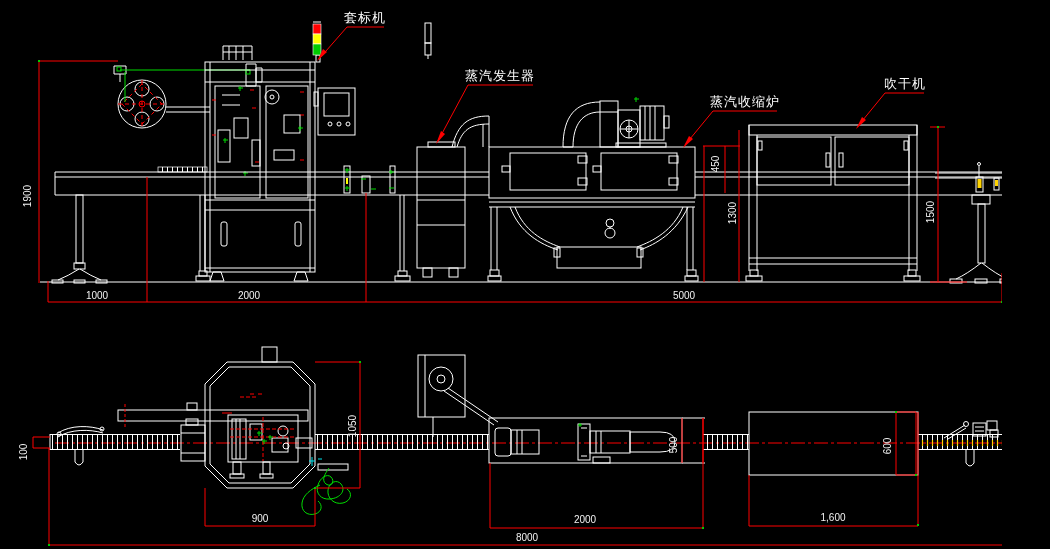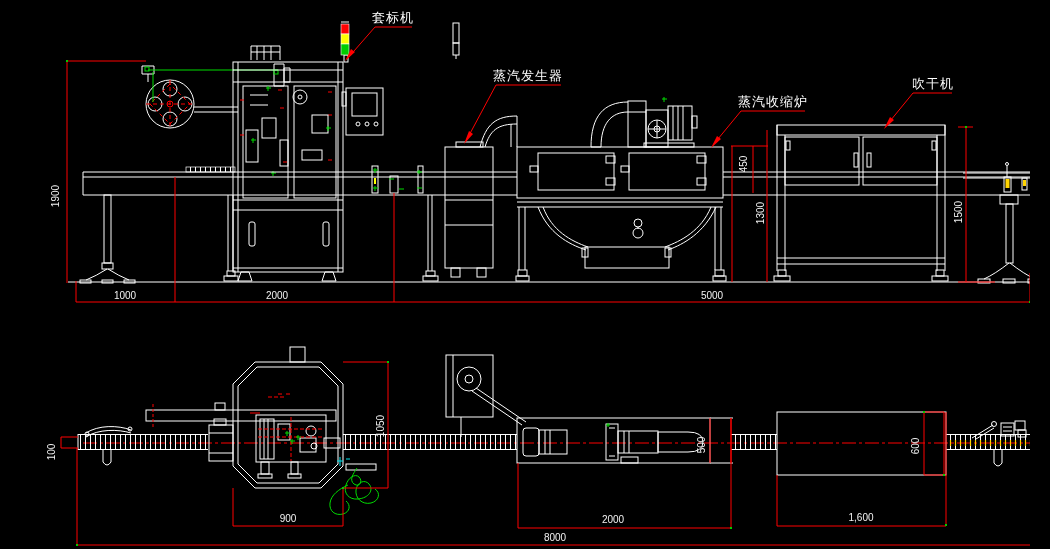--- a/index.html
+++ b/index.html
@@ -1,16 +1,16 @@
 <!DOCTYPE html>
 <html><head>
 <meta charset="utf-8">
 <style>
   html,body{margin:0;padding:0;background:#000;}
-  #canvas{position:relative;width:1002px;height:549px;background:#000;overflow:hidden;padding-left:28px;}
+  #canvas{position:relative;width:1002px;height:549px;background:#000;overflow:hidden;}
   svg{display:block;}
   text{font-family:"Liberation Sans","DejaVu Sans",sans-serif;}
   .dim{font-size:10px;fill:#f2f2f2;}
   .cn{font-size:13px;fill:#ffffff;letter-spacing:1px;}
   .w{stroke:#ffffff;fill:none;stroke-width:1;}
   .wf{stroke:#ffffff;fill:#000000;stroke-width:1;}
   .r{stroke:#ff0000;fill:none;stroke-width:1;}
   .g{stroke:#00dd00;fill:none;stroke-width:1;}
   .c{stroke:#00e5ee;fill:none;stroke-width:1;}
 </style>

